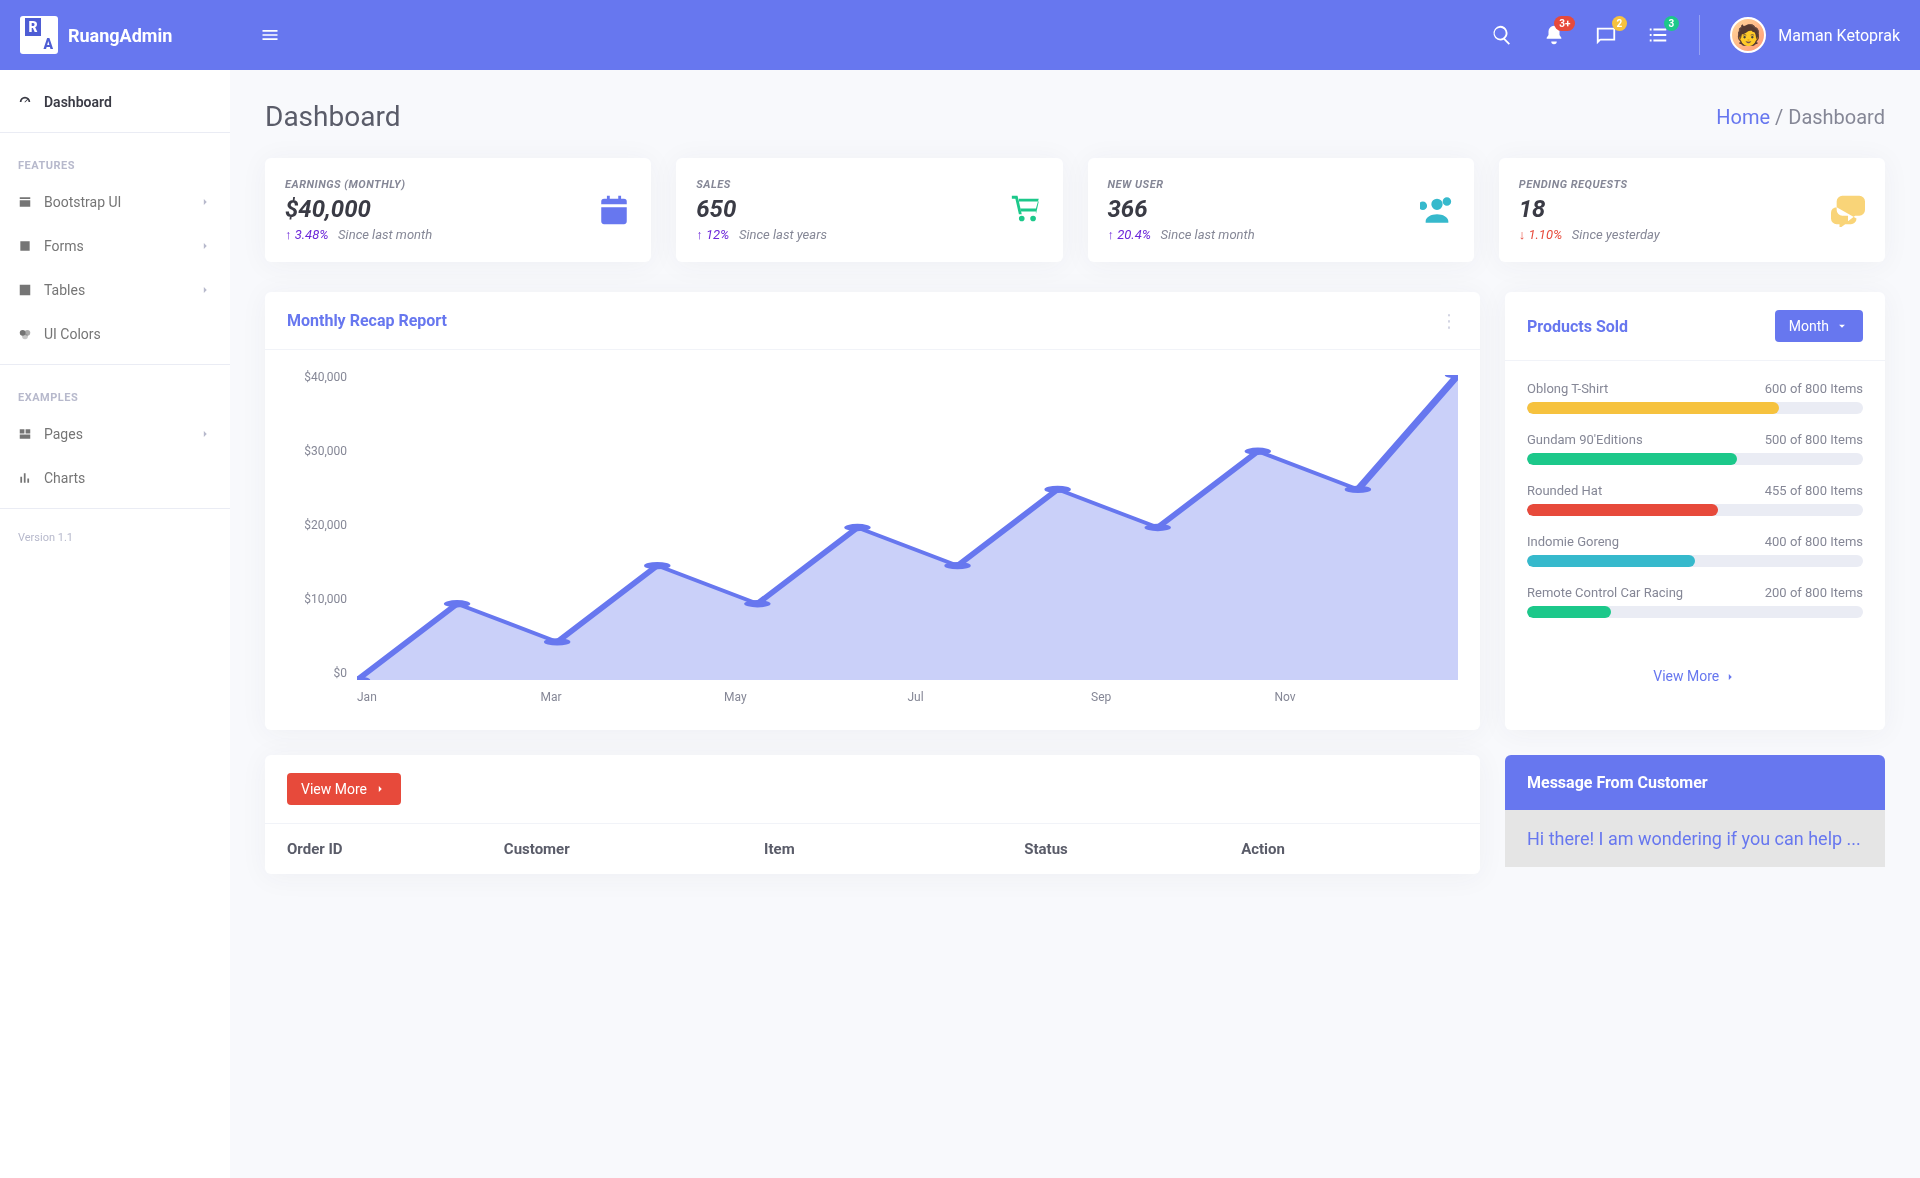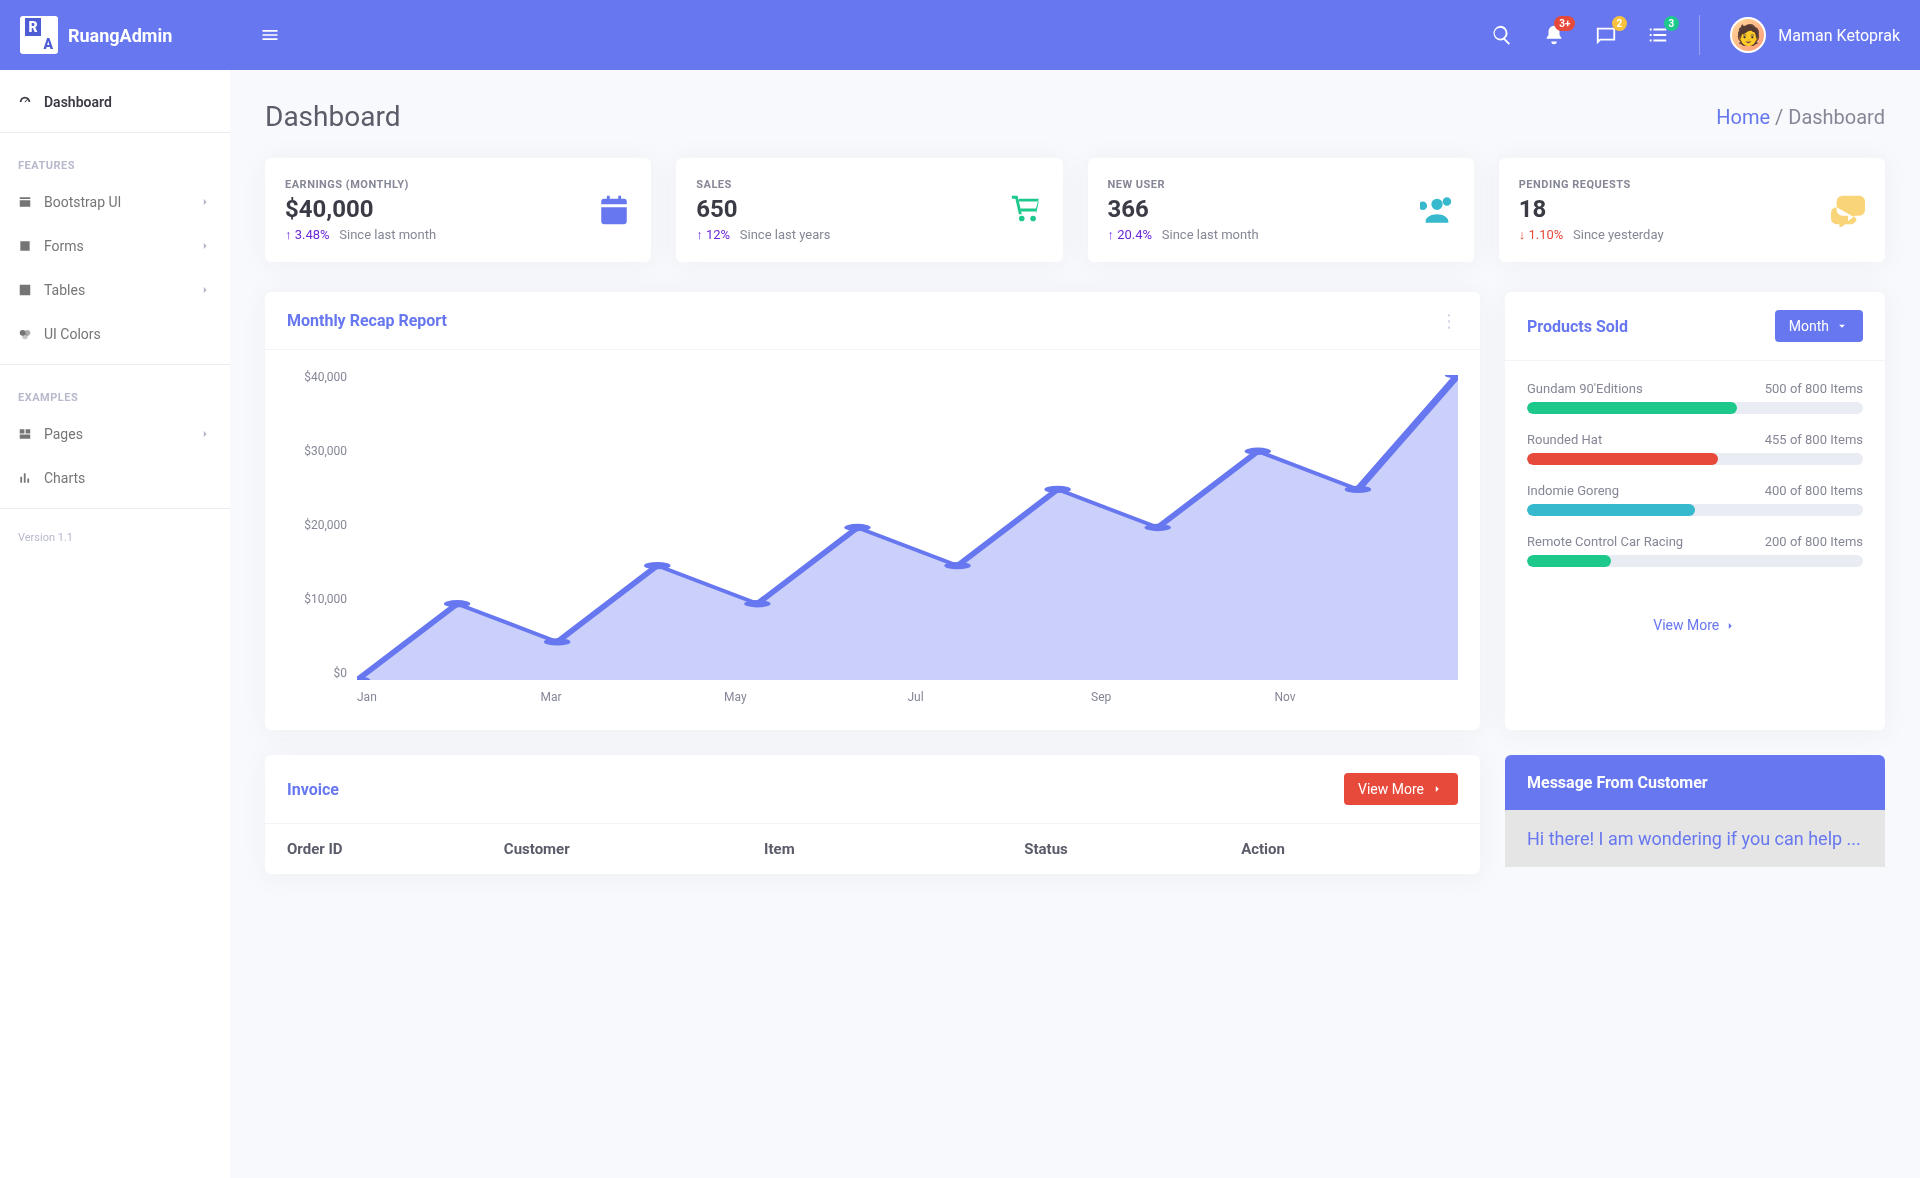--- a/index.html
+++ b/index.html
@@ -24,21 +24,21 @@
 .nav-item.active { color: #3a3b45; font-weight: 600; }
 .nav-chevron { margin-left: auto; color: #b7b9cc; }
 .nav-heading { padding: 18px 18px 8px; font-size: 11px; font-weight: 700; letter-spacing: 0.5px; color: #b7b9cc; }
 .nav-divider { height: 1px; background: #eaecf4; margin: 8px 0; }
 .version { padding: 14px 18px; font-size: 11px; color: #b7b9cc; }
 .content { flex: 1; padding: 30px 35px; }
 .page-header { display: flex; align-items: center; margin-bottom: 25px; }
 .page-title { font-size: 28px; font-weight: 400; color: #5a5c69; }
 .breadcrumb { margin-left: auto; font-size: 20px; color: #858796; }
 .breadcrumb a { color: #6777ef; text-decoration: none; }
-.stat-row { display: grid; grid-template-columns: repeat(4, 1fr); gap: 25px; margin-bottom: 30px; }
+.stat-row { display: grid; grid-template-columns: repeat(4, 1fr); gap: 25px; margin-bottom: 30px; font-style: italic; }
 .stat-card { background: #fff; border-radius: 6px; padding: 20px; box-shadow: 0 0.15rem 1.75rem 0 rgba(58,59,69,0.05); display: flex; justify-content: space-between; }
 .stat-label { font-size: 11px; font-weight: 700; color: #858796; letter-spacing: 0.5px; }
 .stat-value { font-size: 24px; font-weight: 700; color: #3a3b45; margin: 4px 0; }
 .stat-meta { font-size: 13px; color: #858796; }
 .stat-change.up { color: #6d28d9; }
 .stat-change.down { color: #e74a3b; }
 .stat-icon { display: flex; align-items: center; font-size: 34px; }
 .main-row { display: grid; grid-template-columns: 1fr 380px; gap: 25px; margin-bottom: 25px; }
 .card { background: #fff; border-radius: 6px; box-shadow: 0 0.15rem 1.75rem 0 rgba(58,59,69,0.05); }
 .card-header { padding: 18px 22px; display: flex; align-items: center; border-bottom: 1px solid #f1f3f8; }
@@ -305,20 +305,29 @@
           <button class="btn btn-primary" style="margin-left:auto">
             <span>Month</span>
             <svg class="icon" viewBox="0 0 24 24">
                 <path d="M7 10l5 5 5-5z"></path>
               </svg>
           </button>
         </div>
         <div class="card-body" id="products">
   <div class="product-item">
     <div class="product-head">
+      <span>Oblong T-Shirt</span>
+      <span>600 of 800 Items</span>
+    </div>
+    <div class="progress">
+      <div class="progress-bar" style="width:75%;background:#f6c23e"></div>
+    </div>
+  </div>
+  <div class="product-item">
+    <div class="product-head">
       <span>Gundam 90'Editions</span>
       <span>500 of 800 Items</span>
     </div>
     <div class="progress">
       <div class="progress-bar" style="width:62.5%;background:#1cc88a"></div>
     </div>
   </div>
   <div class="product-item">
     <div class="product-head">
       <span>Rounded Hat</span>
@@ -354,21 +363,20 @@
                 <path d="M10 7l5 5-5 5z"></path>
               </svg>
           </a>
         </div>
       </div>
     </div>
 
     <div class="main-row">
       <div class="card">
         <div class="invoice-header">
-          <div class="card-title">Invoice</div>
           <button class="btn btn-danger">
             <span>View More</span>
             <svg class="icon" viewBox="0 0 24 24">
                 <path d="M10 7l5 5-5 5z"></path>
               </svg>
           </button>
         </div>
         <div class="table-head" id="thead">
             <div>Order ID</div>
             <div>Customer</div>

